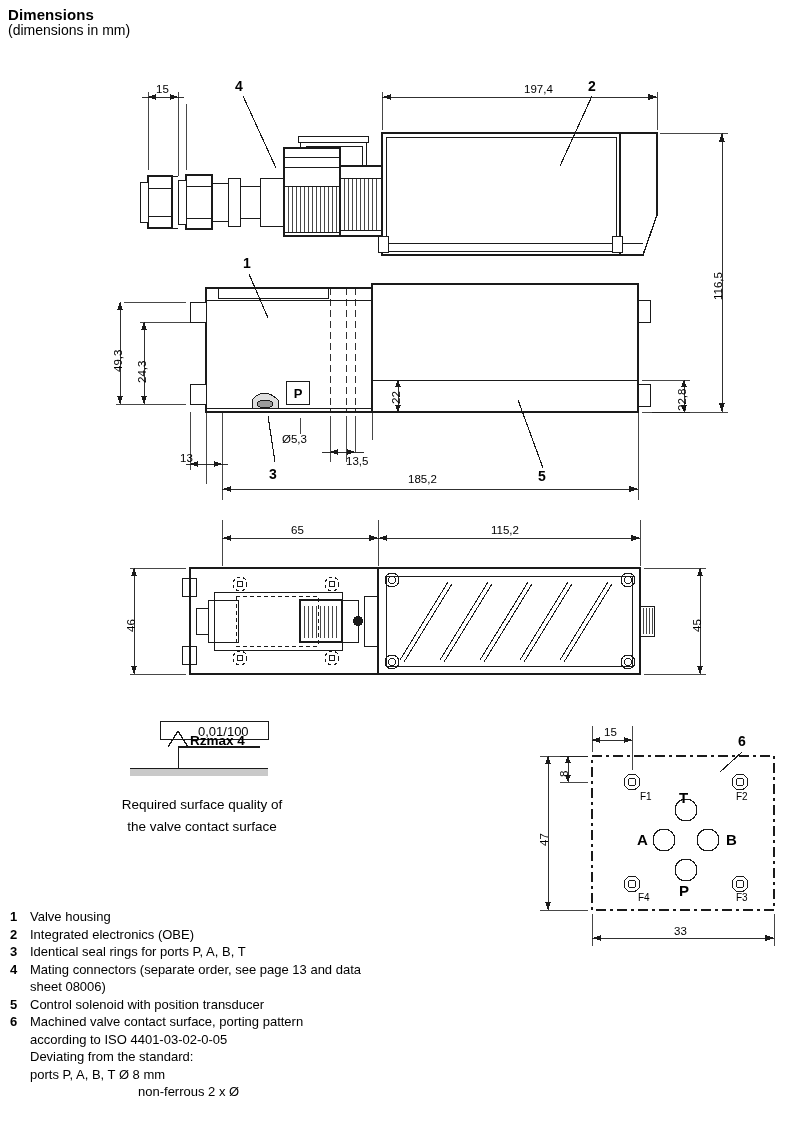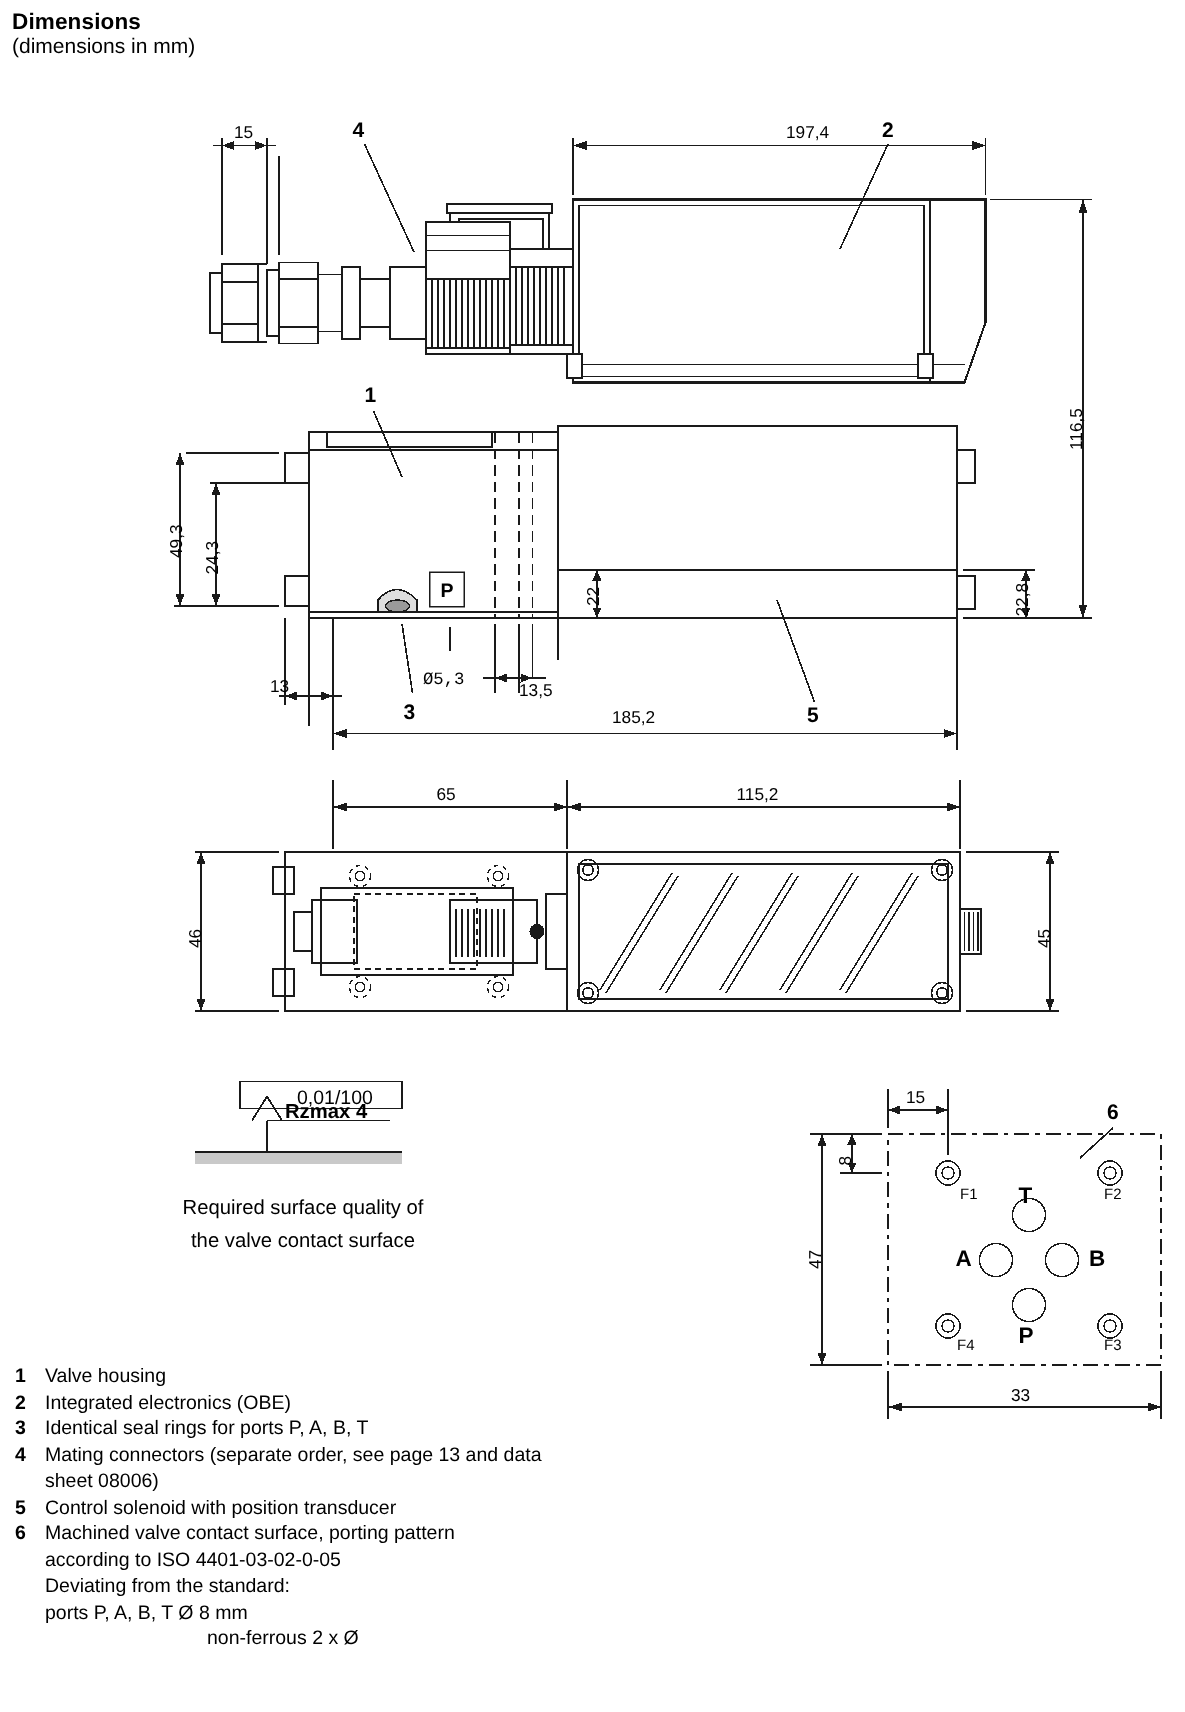--- a/index.html
+++ b/index.html
@@ -404,21 +404,21 @@
   <div class="callout" style="left:738px; top:733px;">6</div>
 
   <div class="dim" style="left:156px; top:83px;">15</div>
   <div class="dim" style="left:513px; top:83px;margin-left:11px;">197,4</div>
   <div class="dimv" style="left:712px; top:300px;">116,5</div>
 
   <div class="dimv" style="left:112px; top:372px;">49,3</div>
   <div class="dimv" style="left:136px; top:383px;">24,3</div>
   <div class="dim" style="left:180px; top:452px;">13</div>
   <div class="dim" style="left:346px; top:455px;">13,5</div>
-  <div class="dim" style="left:282px; top:447px;font-family:Liberation Mono, monospace;">Ø5,3</div>
+  <div class="dim" style="left:282px; top:433px;">Ø5,3</div>
   <div class="dimv" style="left:390px; top:404px;">22</div>
   <div class="dimv" style="left:676px; top:411px;">22,8</div>
   <div class="dim" style="left:408px; top:473px;">185,2</div>
 
   <div style="position:absolute; left:286px; top:381px; width:22px; height:22px; border:1.4px solid #1a1a1a; background:#fff; display:flex; align-items:center; justify-content:center; font-size:13px; font-weight:bold;">
     <span>P</span>
   </div>
 
   <div class="dim" style="left:291px; top:524px;">65</div>
   <div class="dim" style="left:491px; top:524px;">115,2</div>

